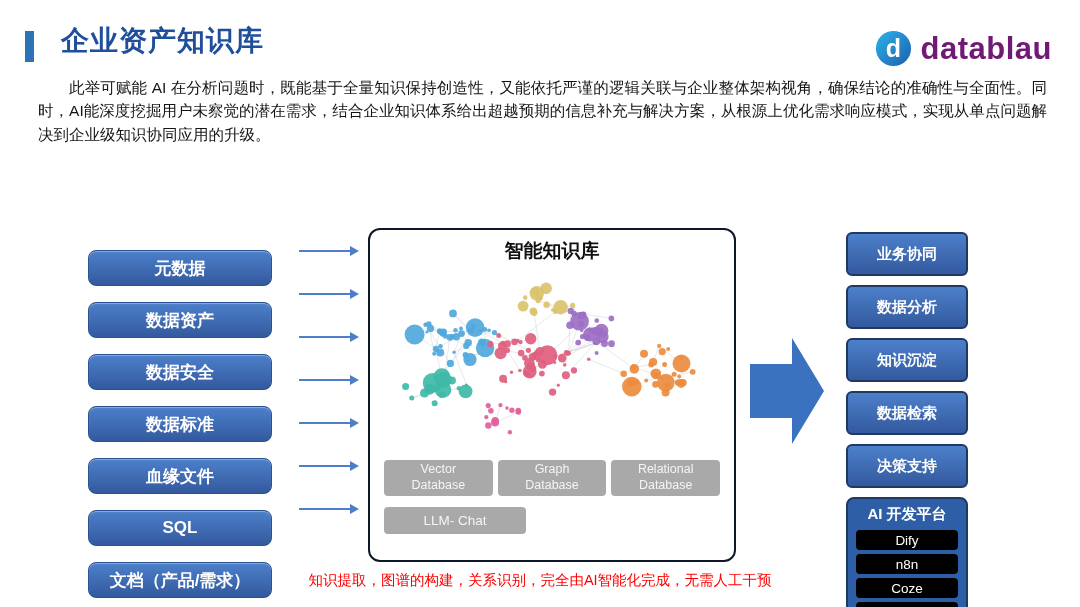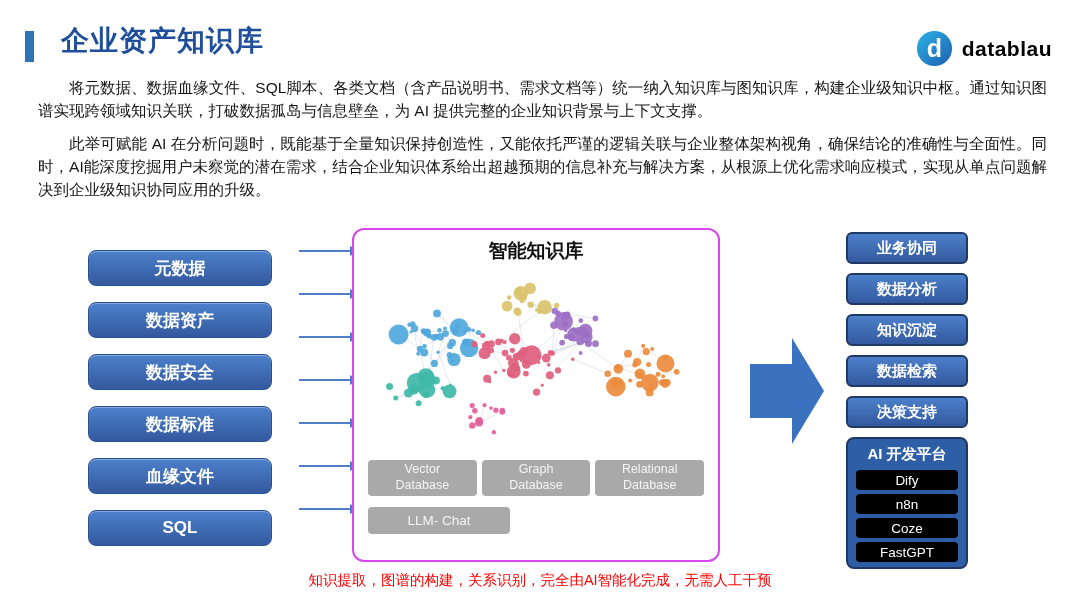--- a/index.html
+++ b/index.html
@@ -4,61 +4,61 @@
 <style>
   html,body{margin:0;padding:0;background:#fff;}
   .slide{position:relative;width:1080px;height:607px;background:#ffffff;overflow:hidden;
          font-family:"Liberation Sans","DejaVu Sans",sans-serif;}
 
   
   .accent{position:absolute;left:25px;top:31px;width:9px;height:31px;background:#2E74B5;}
   .title{position:absolute;left:61px;top:22px;margin:0;font-size:28px;font-weight:bold;color:#1F4E9B;letter-spacing:1px;}
   .logo{position:absolute;right:28px;top:30px;display:flex;align-items:center;gap:9px;}
   .logo-icon{width:37px;height:37px;display:block;}
-  .logo-text{font-size:21px;font-weight:bold;color:#000000;letter-spacing:.5px;}
+  .logo-text{font-size:31px;font-weight:bold;color:#701a75;letter-spacing:.5px;}
 
   
   .intro{position:absolute;left:38px;right:33px;top:76px;}
   .intro p{margin:0 0 9px 0;font-size:15.5px;line-height:1.5;color:#141414;font-weight:500;
            text-indent:2em;text-align:justify;}
 
   
   .sources{position:absolute;left:88px;top:234px;width:184px;}
   .src-btn{height:34px;margin-bottom:9px;border-radius:8px;
            background:linear-gradient(180deg,#4C80CA,#33599E);
            border:1px solid #27528F;box-shadow:inset 0 1px 1px rgba(255,255,255,.35);
            color:#fff;font-size:17px;font-weight:bold;
            display:flex;align-items:center;justify-content:center;margin-top:16px;}
 
   
   .flow-arrow{position:absolute;left:299px;width:52px;height:2px;background:#4F7EC9;}
   .flow-arrow::after{content:"";position:absolute;right:-8px;top:-4px;
            border-left:9px solid #4F7EC9;border-top:5px solid transparent;border-bottom:5px solid transparent;}
 
   
-  .center-box{position:absolute;left:352px;top:228px;width:364px;height:330px;background:#fff;
-              border:2px solid #d946ef;border-radius:12px;}
+  .center-box{position:absolute;left:368px;top:228px;width:364px;height:330px;background:#fff;
+              border:2px solid #0f172a;border-radius:12px;}
   .kb-title{margin-top:8px;text-align:center;font-size:19px;font-weight:bold;color:#111;}
   .network{position:absolute;left:14px;top:38px;width:336px;height:186px;}
   .db-row{position:absolute;left:14px;top:230px;width:336px;display:flex;gap:5px;}
   .db-box{flex:1;height:36px;background:#A9A9A9;border-radius:4px;color:#F5F5F5;font-size:12.5px;
           display:flex;align-items:center;justify-content:center;text-align:center;line-height:1.25;
           white-space:pre-line;}
   .llm-row{position:absolute;left:14px;top:277px;width:376px;display:flex;justify-content:space-between;}
   .llm-box{height:27px;background:#A9A9A9;border-radius:4px;color:#F5F5F5;font-size:13.5px;
            display:flex;align-items:center;justify-content:center;}
   .llm-box.chat{width:142px;}
   .llm-box.embed{width:158px;}
 
   
   .big-arrow{position:absolute;left:750px;top:330px;width:74px;height:122px;}
 
   
   .outputs{position:absolute;left:846px;top:232px;width:122px;}
-  .out-btn{height:32px;margin-bottom:9px;border-radius:6px;box-sizing:border-box;
+  .out-btn{height:44px;margin-bottom:9px;border-radius:6px;box-sizing:border-box;
            background:linear-gradient(180deg,#4C80CA,#33599E);
            border:2px solid #1F3864;color:#fff;font-size:15px;font-weight:bold;
            display:flex;align-items:center;justify-content:center;}
   .ai-panel{box-sizing:border-box;width:122px;height:132px;border:2px solid #1F3864;border-radius:8px;
             background:#2E5EA6;}
   .ai-title{margin:6px 0 6px 0;text-align:center;color:#fff;font-size:15px;font-weight:bold;}
   .tool-btn{width:102px;height:20px;margin:0 auto 4px auto;border-radius:4px;background:#000000;
             color:#fff;font-size:13.5px;display:flex;align-items:center;justify-content:center;}
 
   
@@ -80,31 +80,31 @@
             <stop offset="1" stop-color="#1E5FAE"></stop>
         </linearGradient>
       </defs>
       <circle cx="20" cy="20" r="19" fill="url(#lg)"></circle>
       <text x="20" y="29" text-anchor="middle" font-size="27" font-weight="bold" fill="#ffffff" font-family="Liberation Sans, sans-serif">d</text>
     </svg>
     <span class="logo-text">datablau</span>
   </div>
 
   <div class="intro">
-    <p>将元数据、数据血缘文件、SQL脚本、各类文档（含产品说明书、需求文档等）统一纳入知识库与图知识库，构建企业级知识中枢。通过知识图谱实现跨领域知识关联，打破数据孤岛与信息壁垒，为 AI 提供完整的企业知识背景与上下文支撑。</p>
     <p>此举可赋能 AI 在分析问题时，既能基于全量知识保持创造性，又能依托严谨的逻辑关联与企业整体架构视角，确保结论的准确性与全面性。同时，AI能深度挖掘用户未察觉的潜在需求，结合企业知识体系给出超越预期的信息补充与解决方案，从根源上优化需求响应模式，实现从单点问题解决到企业级知识协同应用的升级。</p>
   </div>
 
   <div class="sources">
     <div class="src-btn">元数据</div>
     <div class="src-btn">数据资产</div>
     <div class="src-btn">数据安全</div>
     <div class="src-btn">数据标准</div>
     <div class="src-btn">血缘文件</div>
     <div class="src-btn">SQL</div>
+    <div class="src-btn">文档（产品/需求）</div>
   </div>
 
   <div class="flow-arrow" style="top:250px"></div>
   <div class="flow-arrow" style="top:293px"></div>
   <div class="flow-arrow" style="top:336px"></div>
   <div class="flow-arrow" style="top:379px"></div>
   <div class="flow-arrow" style="top:422px"></div>
   <div class="flow-arrow" style="top:465px"></div>
   <div class="flow-arrow" style="top:508px"></div>
 

